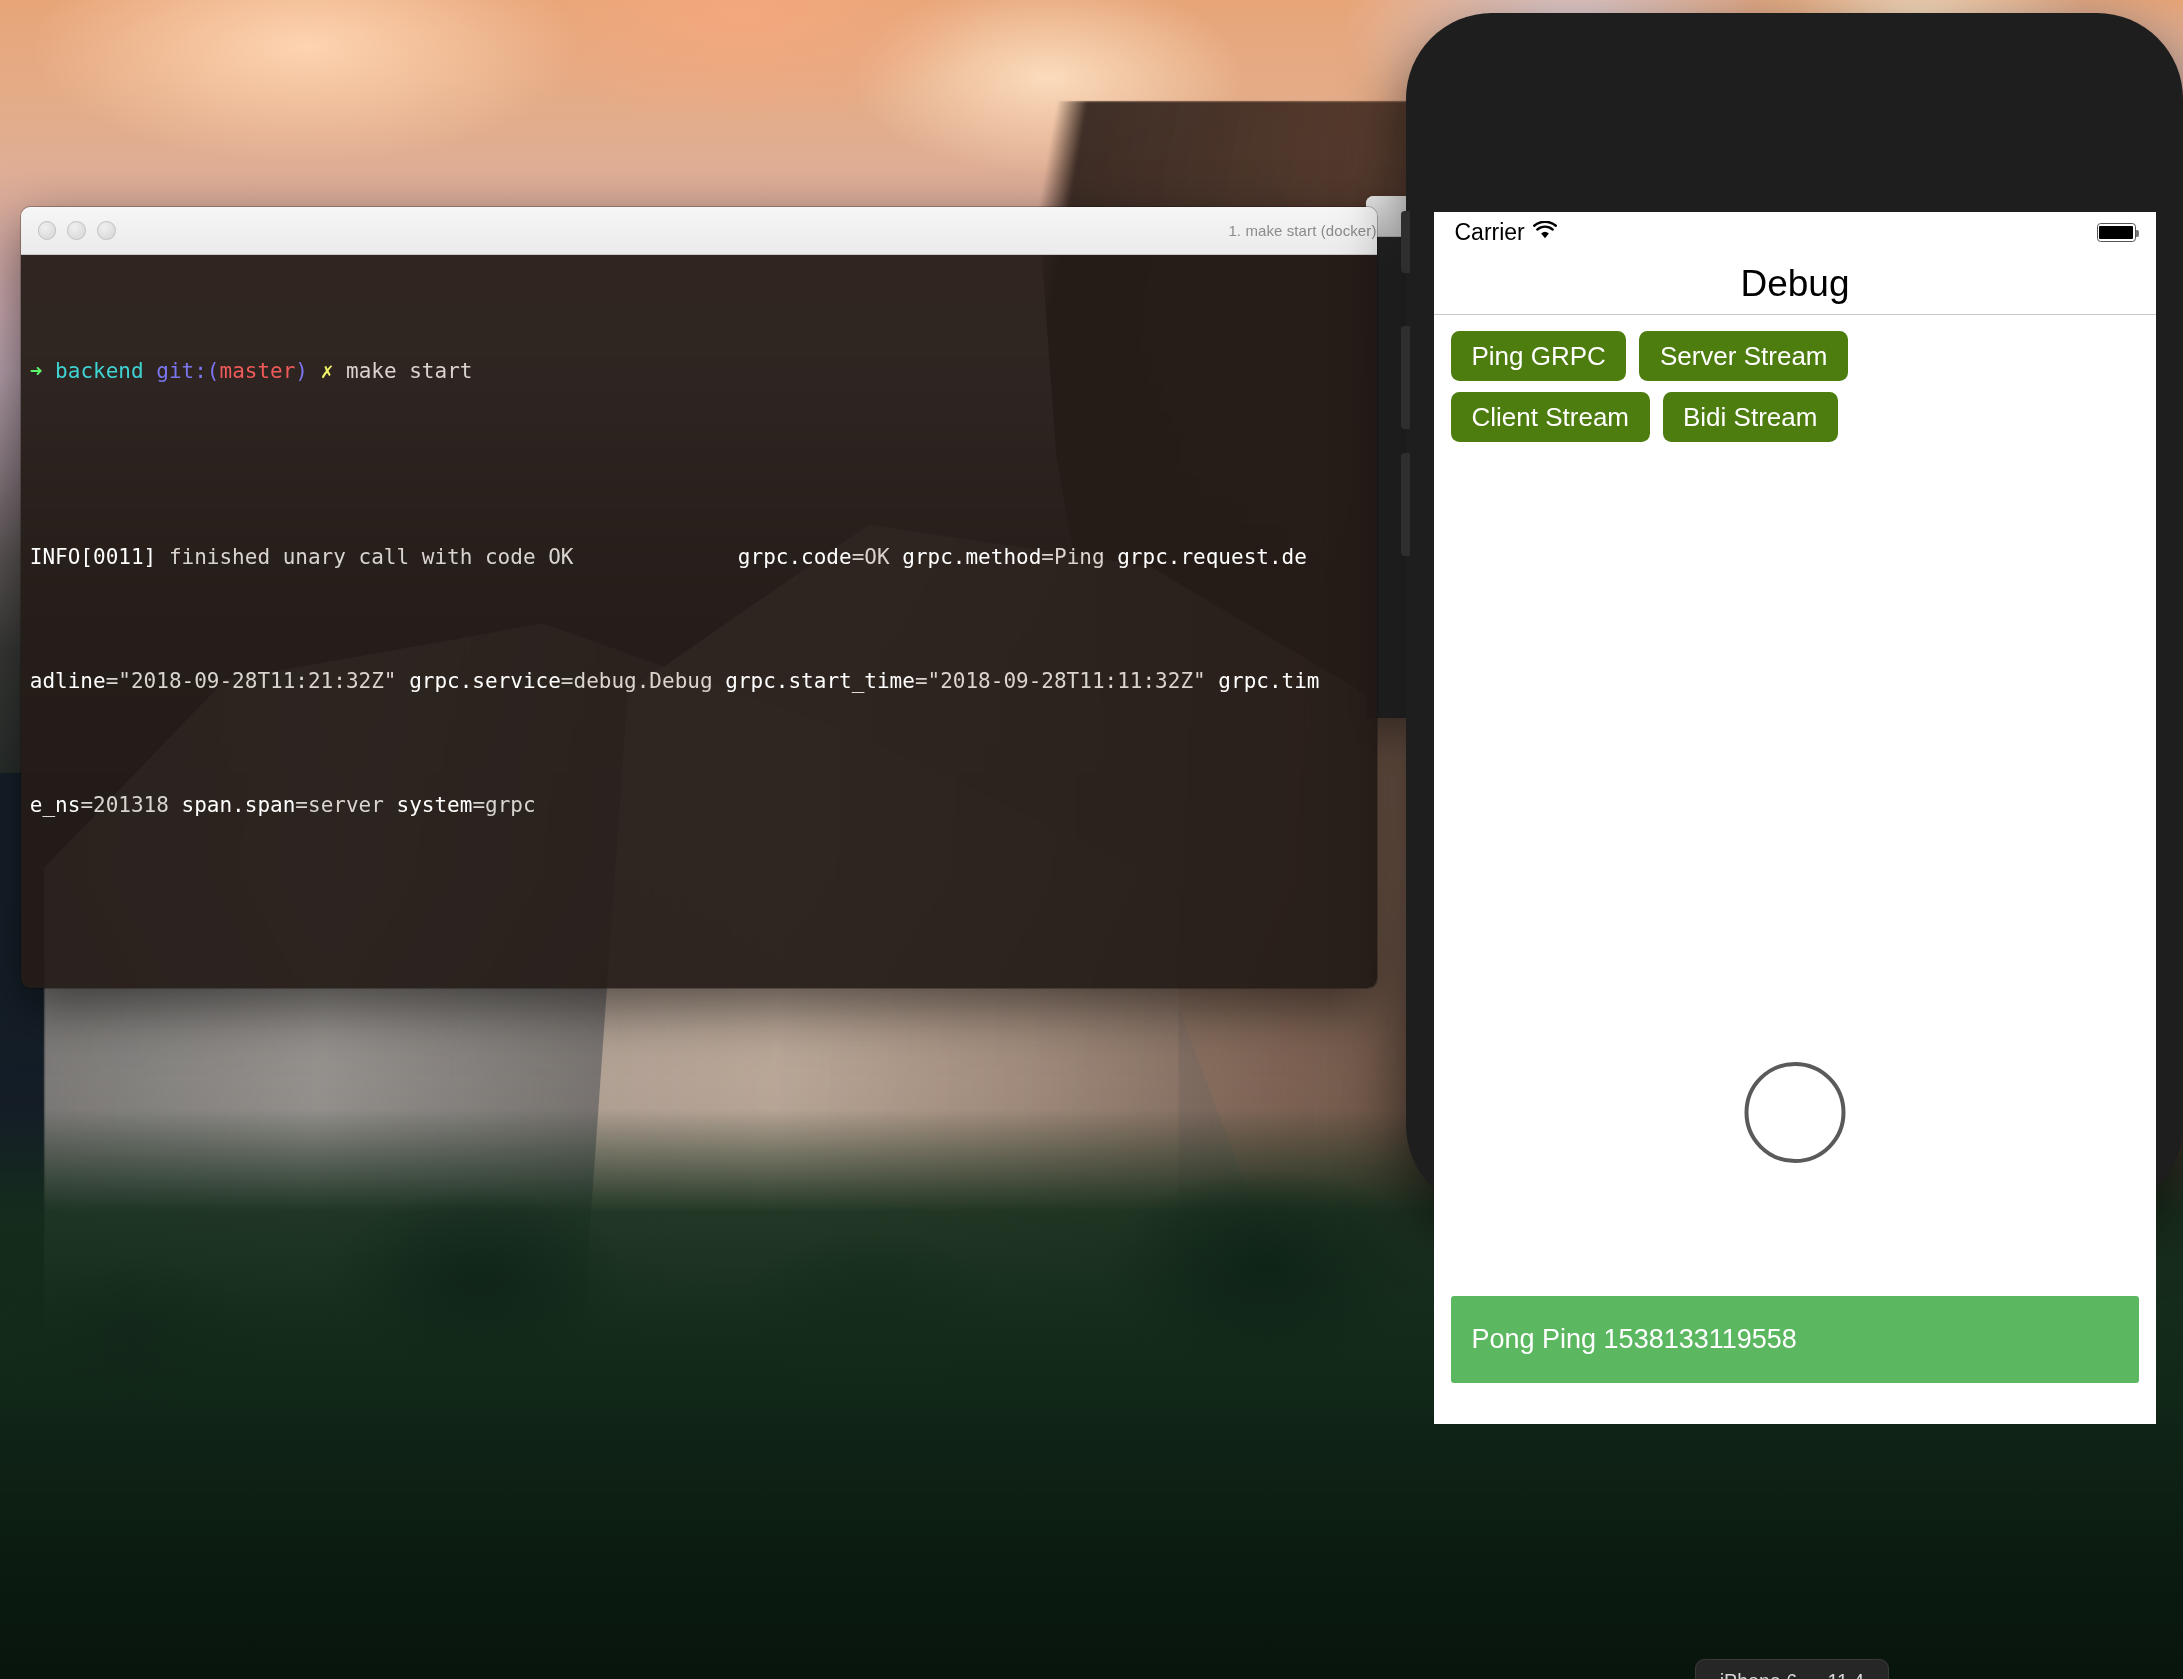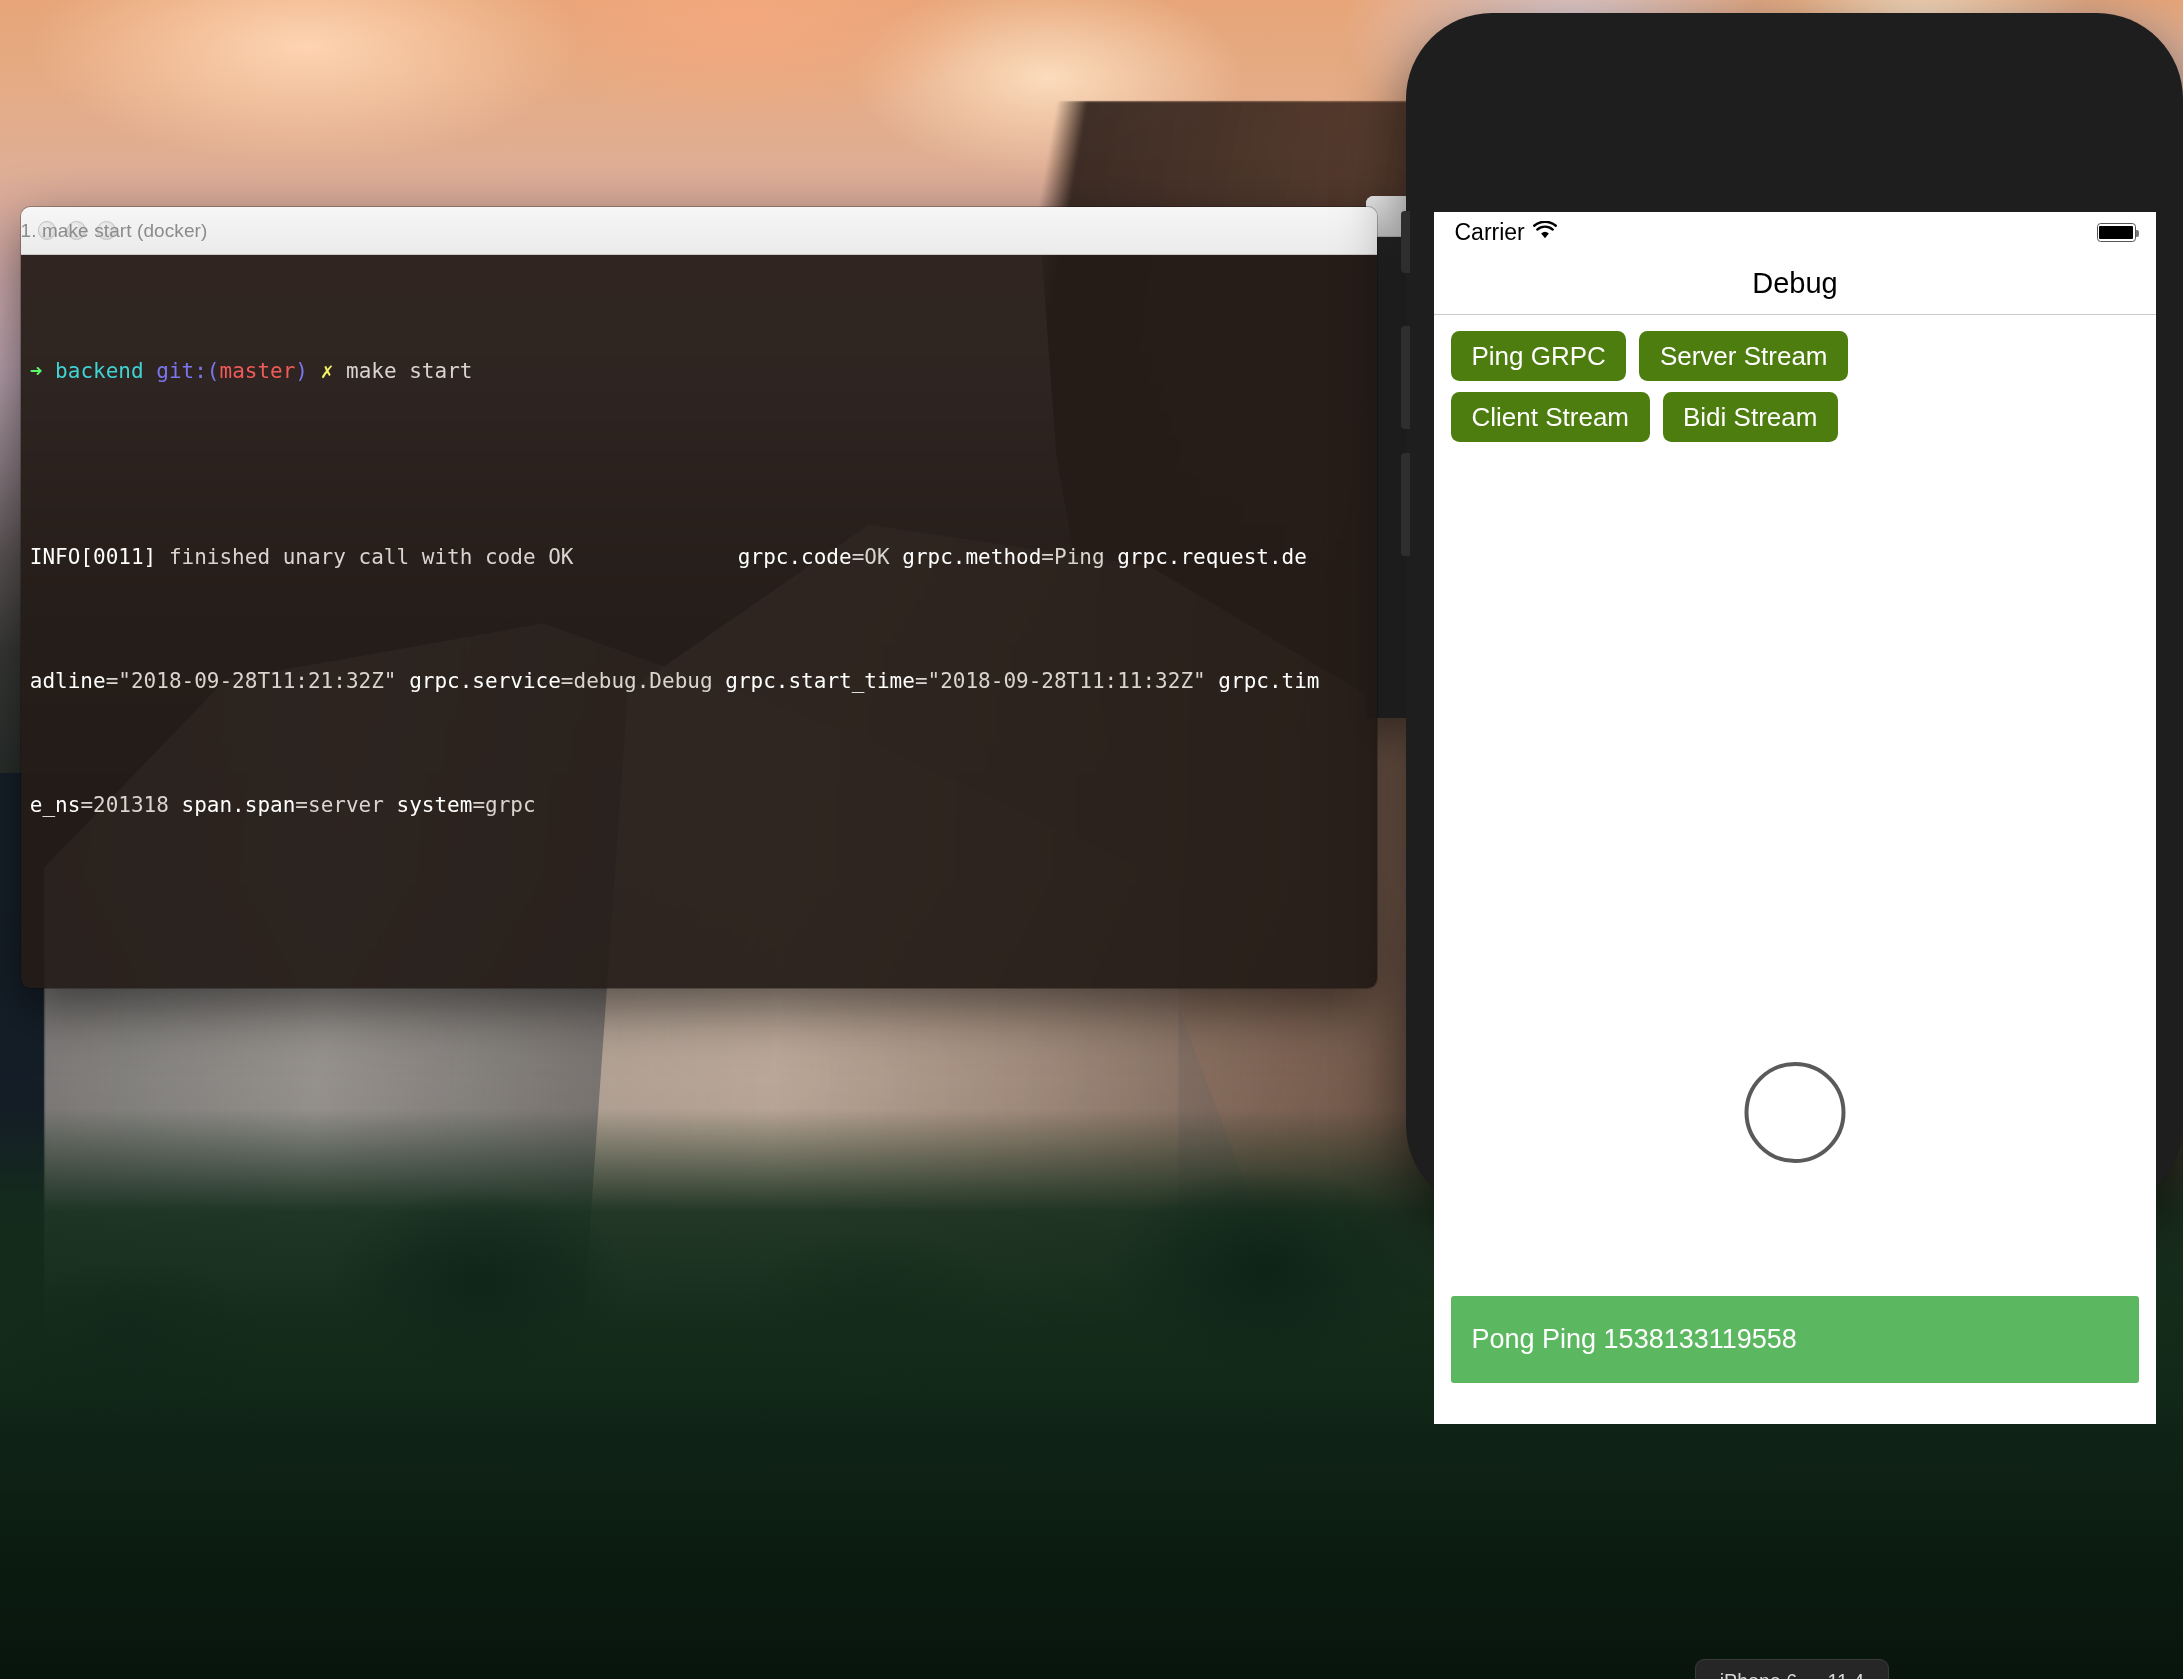--- a/index.html
+++ b/index.html
@@ -124,22 +124,22 @@
   .light {
     width: 18.6px; height: 18.6px;
     border-radius: 50%;
     background: radial-gradient(circle at 36% 32%, #f0f0f0, #dcdcdc 70%, #cfcfcf 100%);
     border: 0.9px solid #c2c2c2;
   }
 
   .term-title {
     position: absolute;
     left: 0; right: 0;
-    text-align: left;
-    font-size: 19px;
+    text-align: right;
+    font-size: 15px;
     color: #8b8b8b;
     letter-spacing: 0.1px;
   }
 
   .term-body {
     height: 851px;
     background: rgba(35,27,23,.93);
     padding: 7.5px 0 0 9.3px;
     font-family: "DejaVu Sans Mono", "Liberation Mono", monospace;
     font-size: 21px;
@@ -256,21 +256,21 @@
   .battery i { display: block; width: 100%; height: 100%; background: #000; border-radius: 0.9px; }
 
   .nav-bar {
     height: 62px;
     display: flex;
     align-items: center;
     justify-content: center;
     border-bottom: 0.9px solid #c9c9c9;
     background: #fff;
   }
-  .nav-title { font-size: 29px; color: #000; }
+  .nav-title { font-size: 37px; color: #000; }
 
   .content {
     position: relative;
     height: calc(100% - 103px);
     background: #fff;
   }
 
   .btn-rows { padding: 16px 17px 0 17px; }
   .btn-row { display: flex; gap: 13px; margin-bottom: 11.2px; }
   .pill {

